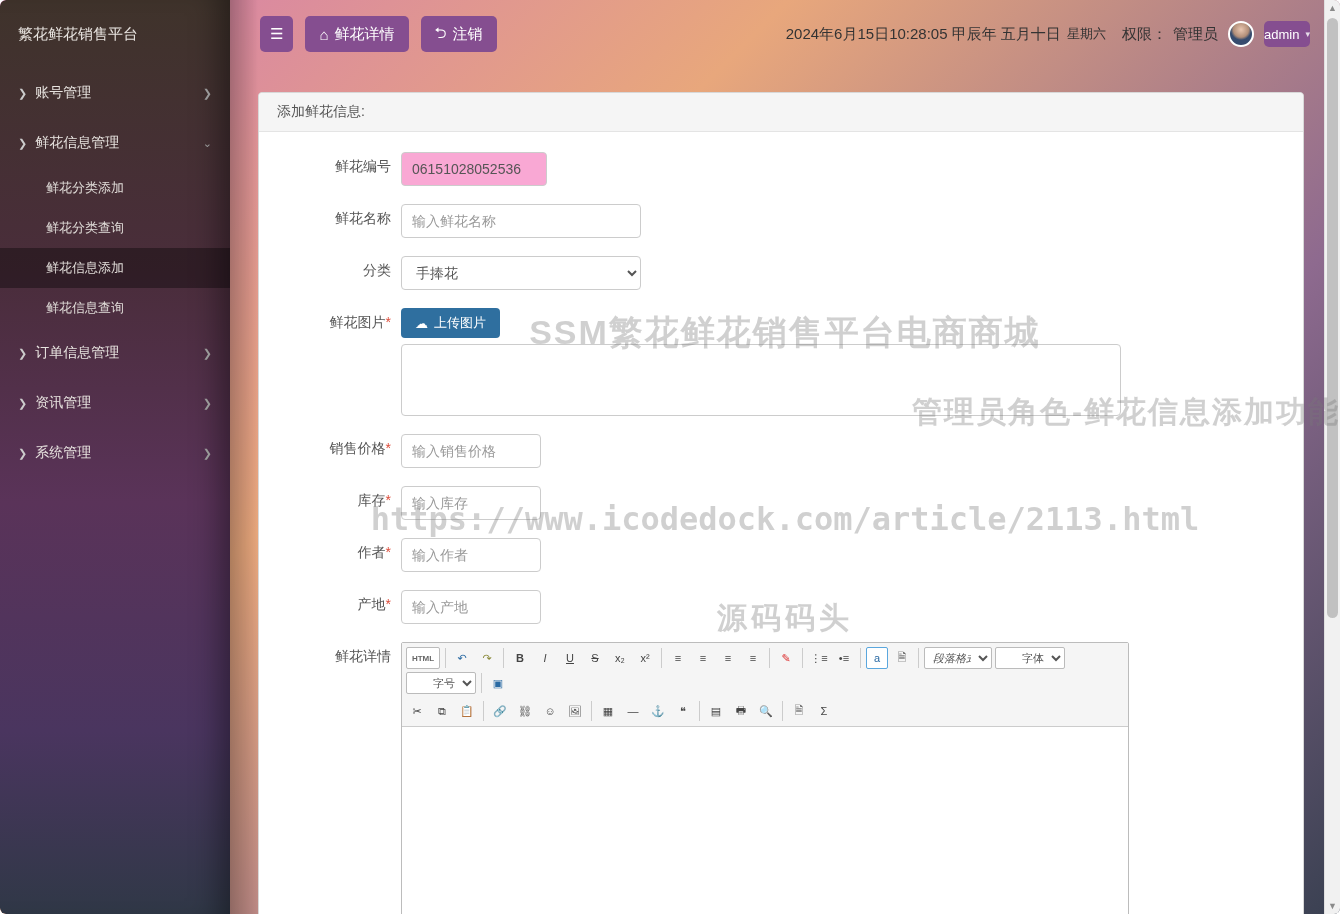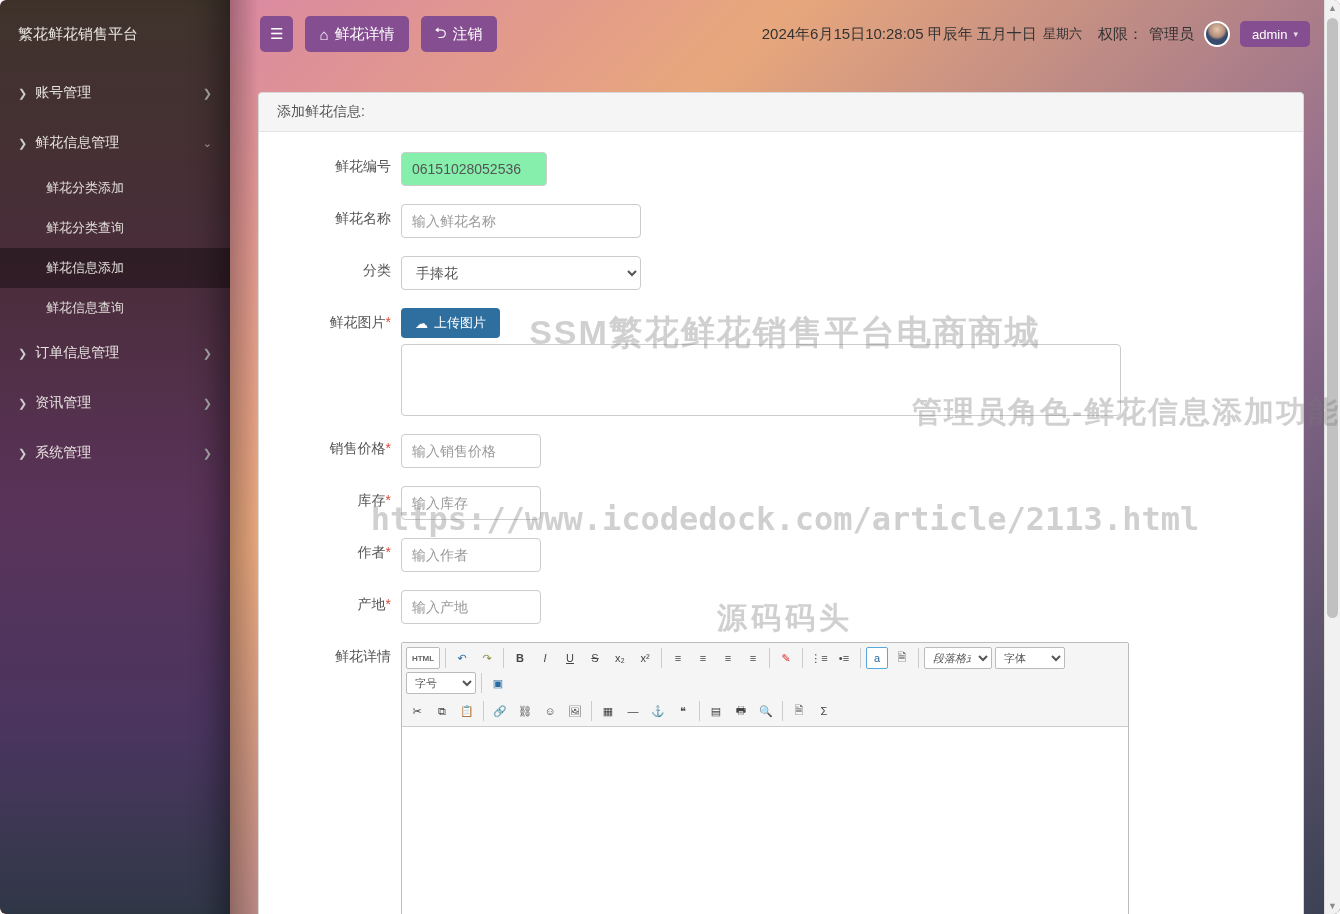--- a/index.html
+++ b/index.html
@@ -15,47 +15,47 @@
   .nav-sub{list-style:none;}
   .nav-sub .sub{height:40px;display:flex;align-items:center;padding:0 18px 0 46px;color:#e0dcd8;font-size:13px;cursor:pointer;}
   .nav-sub .sub.active{background:rgba(0,0,0,.35);}
   .content{position:absolute;left:230px;top:0;right:0;bottom:0;}
   .topbar{height:68px;padding:0 30px;display:flex;align-items:center;}
   .hamburger-btn,.pill-btn{background:#854e90;color:#fff;border:none;border-radius:5px;height:36px;padding:0 14px;font-size:15px;cursor:pointer;display:inline-flex;align-items:center;gap:6px;margin-right:12px;}
   .hamburger-btn{padding:0 10px;}
   .topbar-right{margin-left:auto;display:flex;align-items:center;gap:6px;color:#333;font-size:15px;}
   .topbar-right .small{font-size:13px;}
   .avatar{width:26px;height:26px;border-radius:50%;background:#dcd7d3 radial-gradient(circle at 50% 30%,#e9c6b0 0%,#b28e78 40%,#364b6e 55%,#364b6e 100%);border:2px solid #fff;margin-left:4px;}
-  .user-chip{background:#854e90;color:#fff;border-radius:5px;height:26px;padding:0 12px;display:inline-flex;align-items:center;gap:6px;margin-left:4px;font-size:13px;}
+  .user-chip{background:#854e90;color:#fff;border-radius:5px;height:26px;padding:0 0;display:inline-flex;align-items:center;gap:6px;margin-left:4px;font-size:13px;}
   .user-chip .chev{font-size:9px;opacity:.8;}
   .page{position:absolute;top:68px;right:0;left:0;bottom:0;padding:24px 36px 0 28px;overflow:auto;}
   .card{background:#fff;border:1px solid #d8d8d8;border-radius:4px;min-height:810px;}
   .card-head{background:#f5f5f5;border-bottom:1px solid #e4e4e4;padding:10px 18px;font-size:14px;color:#555;border-radius:4px 4px 0 0;}
   .form{padding:20px 28px;}
   .row{display:flex;margin-bottom:18px;}
   .lab{width:114px;text-align:right;padding-right:10px;font-size:14px;color:#555;padding-top:6px;}
   .req{color:#dd4b39;}
   .txt,.sel{height:34px;border:1px solid #ccc;border-radius:4px;padding:0 10px;font-size:14px;color:#555;background:#fff;}
   .txt::placeholder{color:#999;}
-  .txt.readonly{background:#86efac;color:#555;width:146px;}
+  .txt.readonly{background:#f9a8d4;color:#555;width:146px;}
   .txt.norm{width:240px;}
   .txt.small{width:140px;}
   .sel{width:240px;}
   .upload-btn{background:#2f6f9f;color:#fff;border:none;height:30px;padding:0 14px;border-radius:4px;font-size:13px;cursor:pointer;display:inline-flex;align-items:center;gap:6px;}
   .img-area{width:720px;height:72px;border:1px solid #ccc;border-radius:4px;margin-top:6px;}
   .editor{border:1px solid #bcbcbc;width:728px;border-radius:2px;}
   .editor-toolbar{background:#f5f5f5;border-bottom:1px solid #ccc;padding:4px;display:flex;flex-wrap:wrap;gap:3px;align-items:center;}
   .editor-toolbar .sep{width:1px;height:20px;background:#ccc;margin:0 2px;}
   .tb-btn{width:22px;height:22px;border:1px solid transparent;border-radius:2px;background:#f5f5f5;font-size:11px;color:#444;cursor:pointer;display:inline-flex;align-items:center;justify-content:center;}
   .tb-btn.html{border:1px solid #bbb;background:#fff;width:34px;font-size:8px;font-weight:bold;color:#666;}
   .tb-btn.undo{color:#2a6aa3;}
   .tb-btn.redo{color:#8a8a3a;}
   .tb-sel{height:22px;border:1px solid #bbb;background:#fff;font-size:11px;color:#555;border-radius:2px;padding:0 4px;}
   .tb-sel.w1{width:68px;font-style:italic;}
-  .tb-sel.w2{width:70px;}
+  .tb-sel.w2{width:70px;text-align:right;}
   .editor-body{height:250px;background:#fff;padding:12px;}
   .shadow-inner{position:absolute;left:230px;top:0;width:28px;height:100%;background:linear-gradient(to right,rgba(0,0,0,.25),transparent);pointer-events:none;}
   .scrollbar-right{position:absolute;right:0;top:0;width:16px;height:100%;background:#f1f1f1;border-left:1px solid #e0e0e0;}
   .scrollbar-right .thumb{position:absolute;left:2px;right:2px;top:18px;height:600px;background:#c1c1c1;border-radius:6px;}
   .scrollbar-right .arrow-up,.scrollbar-right .arrow-down{position:absolute;left:0;right:0;height:16px;display:flex;align-items:center;justify-content:center;color:#8a8a8a;font-size:9px;}
   .scrollbar-right .arrow-up{top:0;}
   .scrollbar-right .arrow-down{bottom:0;}
   .watermarks{position:absolute;left:230px;right:0;top:0;pointer-events:none;color:rgba(120,120,120,.35);font-weight:bold;}
   .wm{position:absolute;left:0;right:0;text-align:center;}
   .wm1{top:310px;font-size:34px;letter-spacing:2px;}

